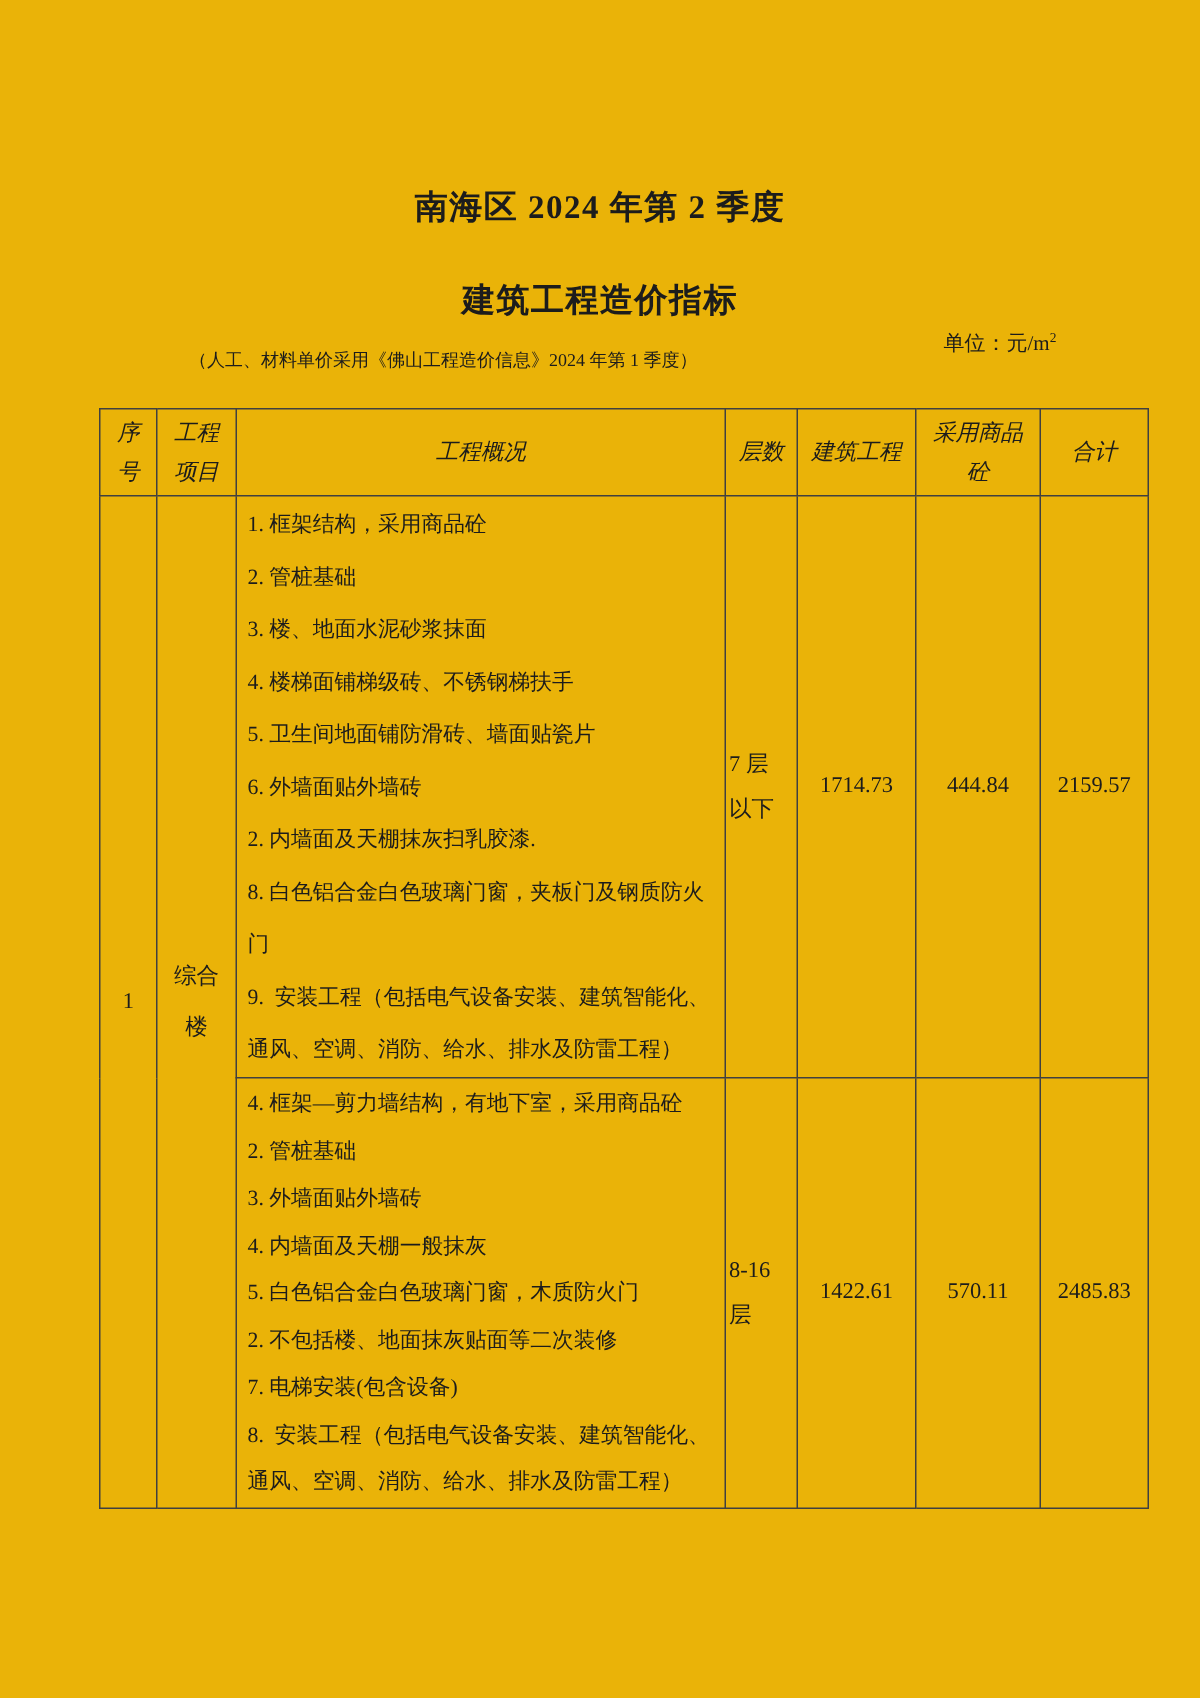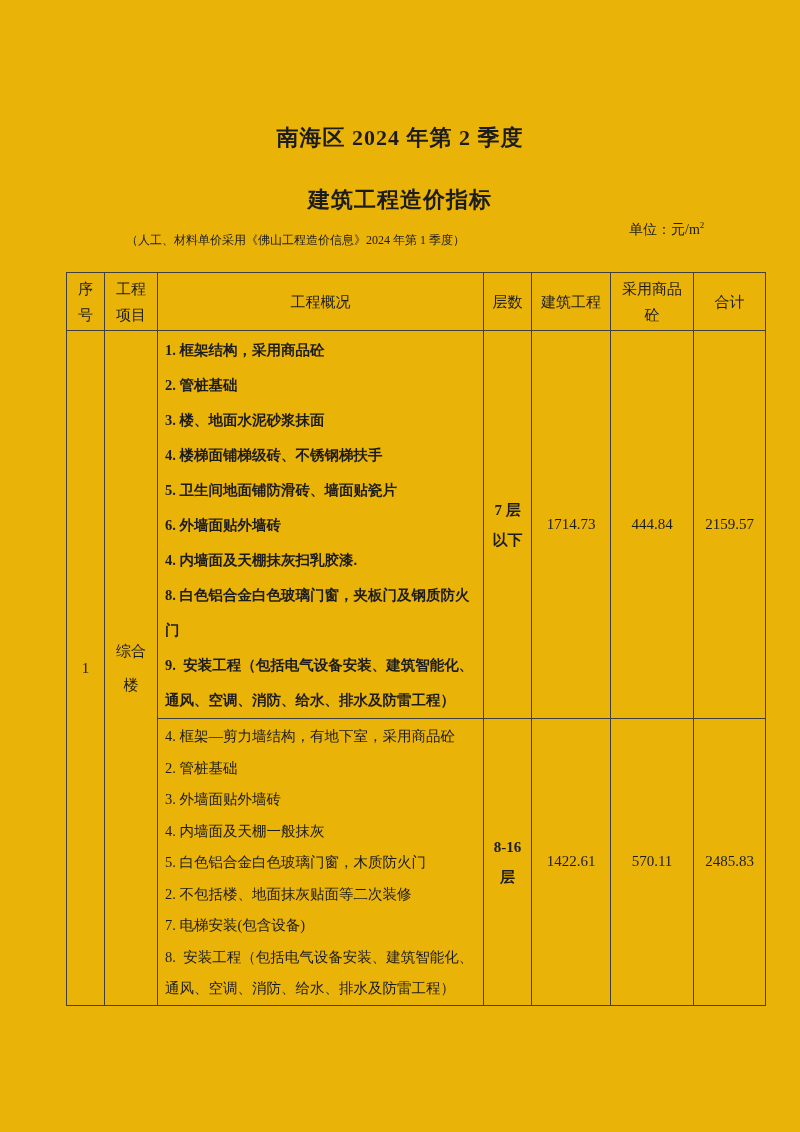--- a/index.html
+++ b/index.html
@@ -18,41 +18,41 @@
   .note { position:absolute; top:232px; left:114px; font-size:12px; white-space:pre;margin-left:12px; }
   .unit { position:absolute; top:220px; left:629px; font-size:14px; }
   .unit sup { font-size:9px; }
 
   table.cost {
     position:absolute; top:272px; left:66px;
     width:699px; border-collapse:collapse; table-layout:fixed;
   }
   .cost th, .cost td { border:1px solid #404040; }
 
-  .cost thead tr { height:58px; }
+  .cost thead tr { height:58px;font-style:italic; }
   .cost th {
     font-weight:normal; font-size:15px; text-align:center;
     vertical-align:middle; padding:0 4px; line-height:26px;
   }
 
   tr.sub-row-1 { height:353px; }
   tr.sub-row-2 { height:285px; }
 
   td.seq-cell, td.project-cell {
     text-align:center; vertical-align:middle; font-size:15px;
     line-height:34px; padding:0 4px;
   }
   td.overview-cell {
     vertical-align:top; text-align:left;
     padding:2px 2px 0 7px; font-size:14.5px;
   }
-  .sub-row-1 .ov-line { line-height:35px; white-space:pre-wrap;font-weight:bold; }
+  .sub-row-1 .ov-line { line-height:35px; white-space:pre-wrap; }
   .sub-row-2 .ov-line { line-height:31.5px; white-space:pre-wrap; }
 
-  td.floors-cell { text-align:center; vertical-align:middle; font-size:15px; padding:0 2px;font-weight:bold; }
+  td.floors-cell { text-align:left; vertical-align:middle; font-size:15px; padding:0 2px; }
   td.floors-cell div { line-height:30px; white-space:pre; }
 
   td.num-cell { text-align:center; vertical-align:middle; font-size:15px; padding:16px 2px; }
 </style>
 </head>
 <body>
 
 <div class="page">
 
   <div class="title-line title-1">南海区 2024 年第 2 季度</div>
@@ -86,21 +86,21 @@
       <tr class="sub-row-1">
         <td class="seq-cell" rowspan="2">1</td>
         <td class="project-cell" rowspan="2">综合楼</td>
         <td class="overview-cell">
           <div class="ov-line">1. 框架结构，采用商品砼</div>
           <div class="ov-line">2. 管桩基础</div>
           <div class="ov-line">3. 楼、地面水泥砂浆抹面</div>
           <div class="ov-line">4. 楼梯面铺梯级砖、不锈钢梯扶手</div>
           <div class="ov-line">5. 卫生间地面铺防滑砖、墙面贴瓷片</div>
           <div class="ov-line">6. 外墙面贴外墙砖</div>
-          <div class="ov-line">4. 内墙面及天棚抹灰扫乳胶漆.</div>
+          <div class="ov-line">2. 内墙面及天棚抹灰扫乳胶漆.</div>
           <div class="ov-line">8. 白色铝合金白色玻璃门窗，夹板门及钢质防火门</div>
           <div class="ov-line">9.  安装工程（包括电气设备安装、建筑智能化、通风、空调、消防、给水、排水及防雷工程）</div>
         </td>
         <td class="floors-cell">
           <div>7 层</div>
           <div>以下</div>
         </td>
         <td class="num-cell">1714.73</td>
         <td class="num-cell">444.84</td>
         <td class="num-cell">2159.57</td>

